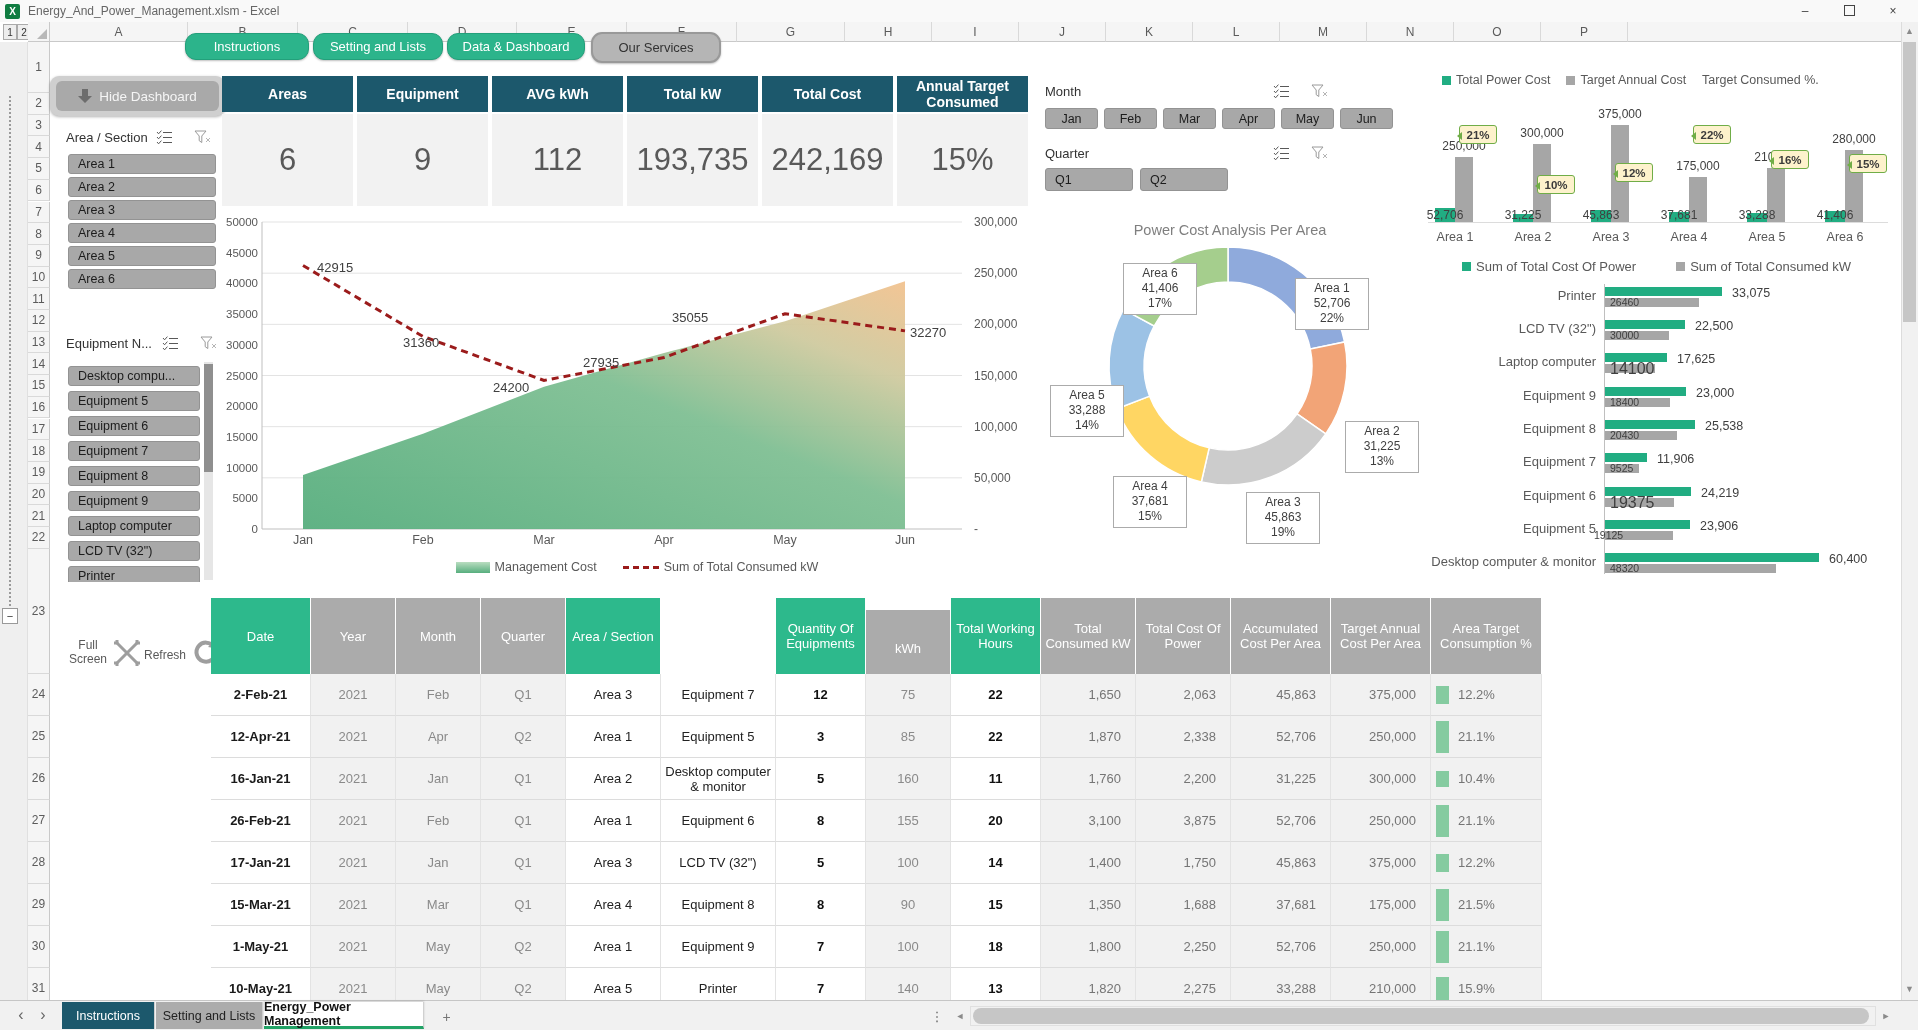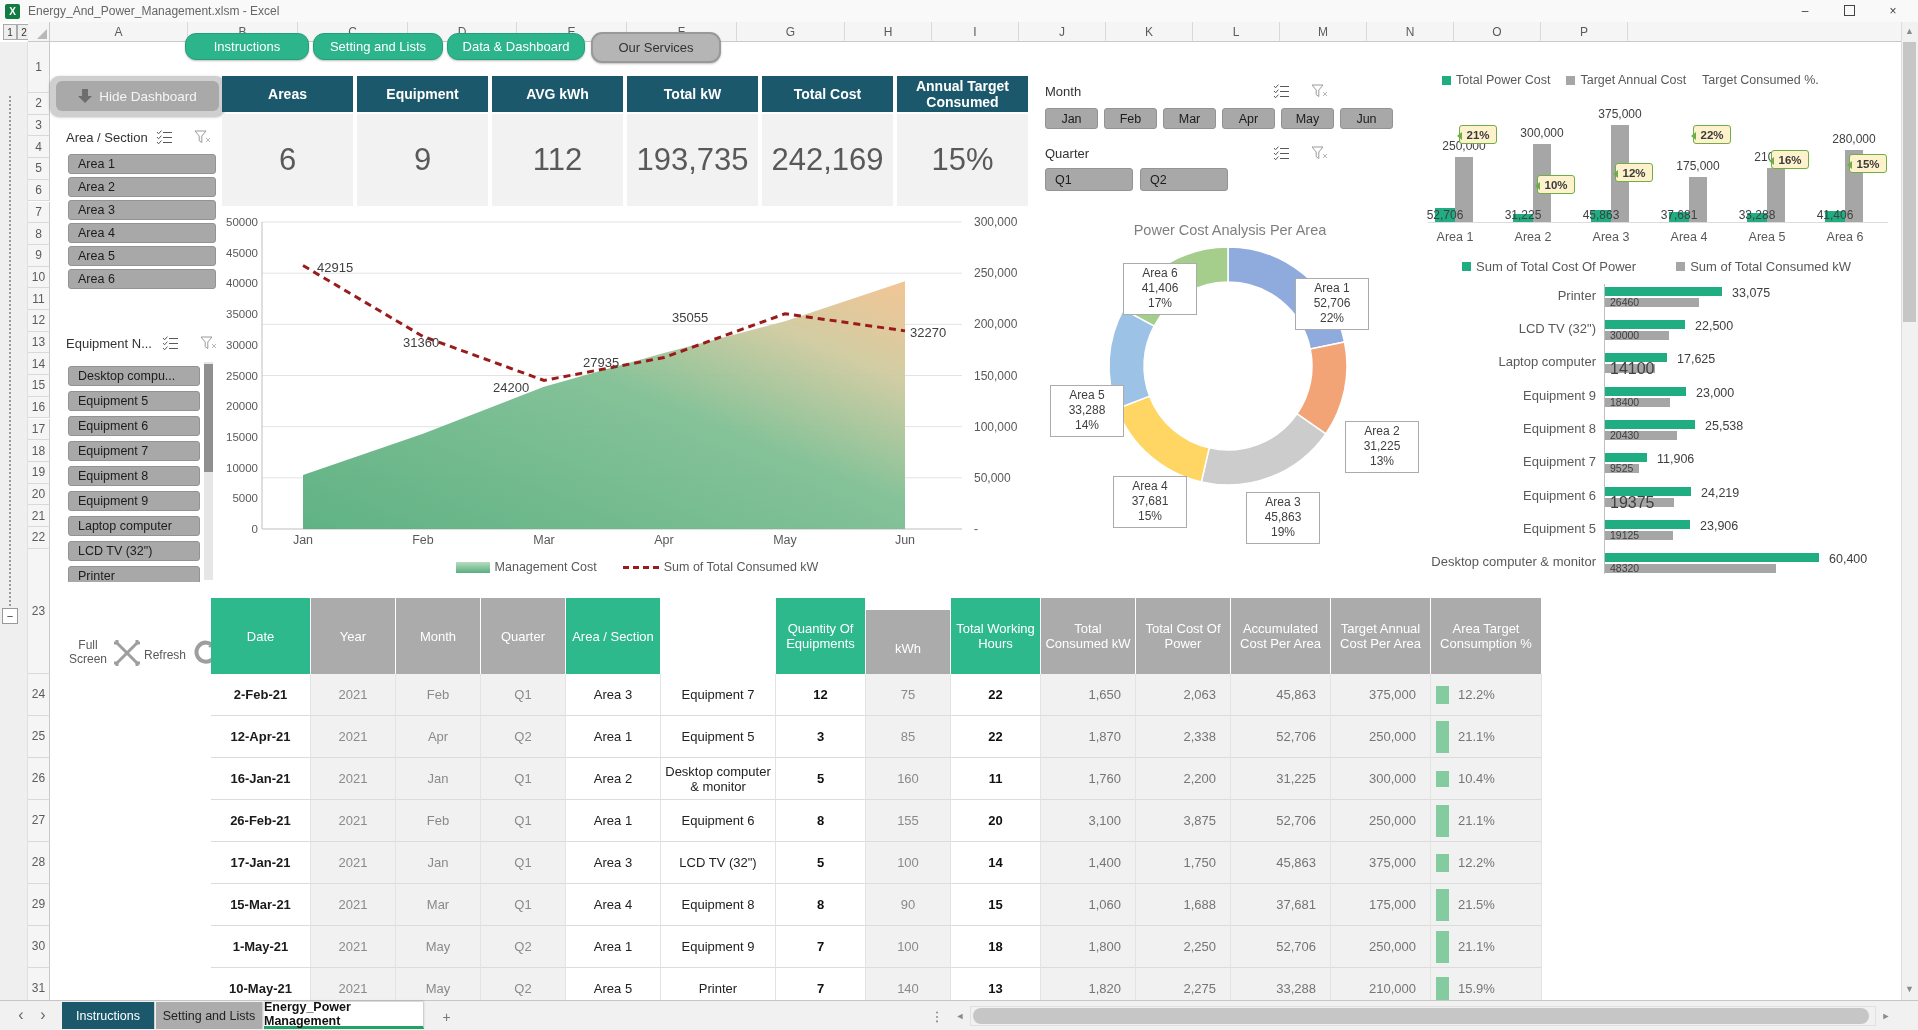--- a/index.html
+++ b/index.html
@@ -429,21 +429,21 @@
         <div class="dlabel" style="position: absolute; left: 182px; top: 212px; width: 60px; height: 9px; font-size: 10.5px; color: rgb(63, 63, 63); line-height: 9px;">9525</div>
         <div style="position: absolute; left: 0px; top: 236px; width: 168px; height: 16px; text-align: right; font-size: 13px; color: rgb(89, 89, 89); white-space: nowrap;">Equipment 6</div>
         <div style="position: absolute; left: 177px; top: 235px; width: 86px; height: 9px; background: rgb(33, 173, 130);"></div>
         <div style="position: absolute; left: 177px; top: 246px; width: 69px; height: 9px; background: rgb(166, 166, 166);"></div>
         <div class="dlabel" style="position: absolute; left: 273px; top: 234px; width: 60px; height: 13px; font-size: 12.5px;">24,219</div>
         <div class="dlabel" style="position: absolute; left: 182px; top: 246px; width: 60px; height: 9px; font-size: 16px; color: rgb(63, 63, 63); line-height: 9px;">19375</div>
         <div style="position: absolute; left: 0px; top: 269px; width: 168px; height: 16px; text-align: right; font-size: 13px; color: rgb(89, 89, 89); white-space: nowrap;">Equipment 5</div>
         <div style="position: absolute; left: 177px; top: 268px; width: 85px; height: 9px; background: rgb(33, 173, 130);"></div>
         <div style="position: absolute; left: 177px; top: 279px; width: 68px; height: 9px; background: rgb(166, 166, 166);"></div>
         <div class="dlabel" style="position: absolute; left: 272px; top: 267px; width: 60px; height: 13px; font-size: 12.5px;">23,906</div>
-        <div class="dlabel" style="position: absolute; left: 182px; top: 279px; width: 60px; height: 9px; font-size: 10.5px; color: rgb(63, 63, 63); line-height: 9px;">19125</div>
+        <div class="dlabel" style="position: absolute; left: 166px; top: 279px; width: 60px; height: 9px; font-size: 10.5px; color: rgb(63, 63, 63); line-height: 9px;">19125</div>
         <div style="position: absolute; left: 0px; top: 302px; width: 168px; height: 16px; text-align: right; font-size: 13px; color: rgb(89, 89, 89); white-space: nowrap;">Desktop computer &amp; monitor</div>
         <div style="position: absolute; left: 177px; top: 301px; width: 214px; height: 9px; background: rgb(33, 173, 130);"></div>
         <div style="position: absolute; left: 177px; top: 312px; width: 171px; height: 9px; background: rgb(166, 166, 166);"></div>
         <div class="dlabel" style="position: absolute; left: 401px; top: 300px; width: 60px; height: 13px; font-size: 12.5px;">60,400</div>
         <div class="dlabel" style="position: absolute; left: 182px; top: 312px; width: 60px; height: 9px; font-size: 10.5px; color: rgb(63, 63, 63); line-height: 9px;">48320</div>
       </div>
       <div style="position: absolute; left: 211px; top: 598px; width: 1333px; height: 402px; overflow: hidden;">
         <div class="tbl-h" style="position: absolute; left: 0px; top: 0px; width: 100px; height: 76px; background: rgb(45, 185, 140);">Date</div>
         <div class="tbl-h" style="position: absolute; left: 100px; top: 0px; width: 85px; height: 76px; background: rgb(171, 171, 171);">Year</div>
         <div class="tbl-h" style="position: absolute; left: 185px; top: 0px; width: 85px; height: 76px; background: rgb(171, 171, 171);">Month</div>
@@ -544,21 +544,21 @@
         </div>
         <div class="tcell c-date" style="position: absolute; left: 0px; top: 286px; width: 100px; height: 42px;">15-Mar-21</div>
         <div class="tcell c-gray" style="position: absolute; left: 100px; top: 286px; width: 85px; height: 42px;">2021</div>
         <div class="tcell c-gray" style="position: absolute; left: 185px; top: 286px; width: 85px; height: 42px;">Mar</div>
         <div class="tcell c-gray" style="position: absolute; left: 270px; top: 286px; width: 85px; height: 42px;">Q1</div>
         <div class="tcell c-dark" style="position: absolute; left: 355px; top: 286px; width: 95px; height: 42px;">Area 4</div>
         <div class="tcell c-dark" style="position: absolute; left: 450px; top: 286px; width: 115px; height: 42px;">Equipment 8</div>
         <div class="tcell c-bold" style="position: absolute; left: 565px; top: 286px; width: 90px; height: 42px;">8</div>
         <div class="tcell c-gray" style="position: absolute; left: 655px; top: 286px; width: 85px; height: 42px;">90</div>
         <div class="tcell c-bold" style="position: absolute; left: 740px; top: 286px; width: 90px; height: 42px;">15</div>
-        <div class="tcell c-num" style="position: absolute; left: 830px; top: 286px; width: 95px; height: 42px;">1,060</div>
+        <div class="tcell c-num" style="position: absolute; left: 830px; top: 286px; width: 95px; height: 42px;">1,350</div>
         <div class="tcell c-num" style="position: absolute; left: 925px; top: 286px; width: 95px; height: 42px;">1,688</div>
         <div class="tcell c-num" style="position: absolute; left: 1020px; top: 286px; width: 100px; height: 42px;">37,681</div>
         <div class="tcell c-num" style="position: absolute; left: 1120px; top: 286px; width: 100px; height: 42px;">175,000</div>
         <div class="tcell c-pct" style="position: absolute; left: 1220px; top: 286px; width: 111px; height: 42px;">
           <div class="pct-bar" style="position: relative; left: 0px; width: 13px; height: 32px;"></div>
           <span>21.5%</span>
         </div>
         <div class="tcell c-date" style="position: absolute; left: 0px; top: 328px; width: 100px; height: 42px;">1-May-21</div>
         <div class="tcell c-gray" style="position: absolute; left: 100px; top: 328px; width: 85px; height: 42px;">2021</div>
         <div class="tcell c-gray" style="position: absolute; left: 185px; top: 328px; width: 85px; height: 42px;">May</div>

